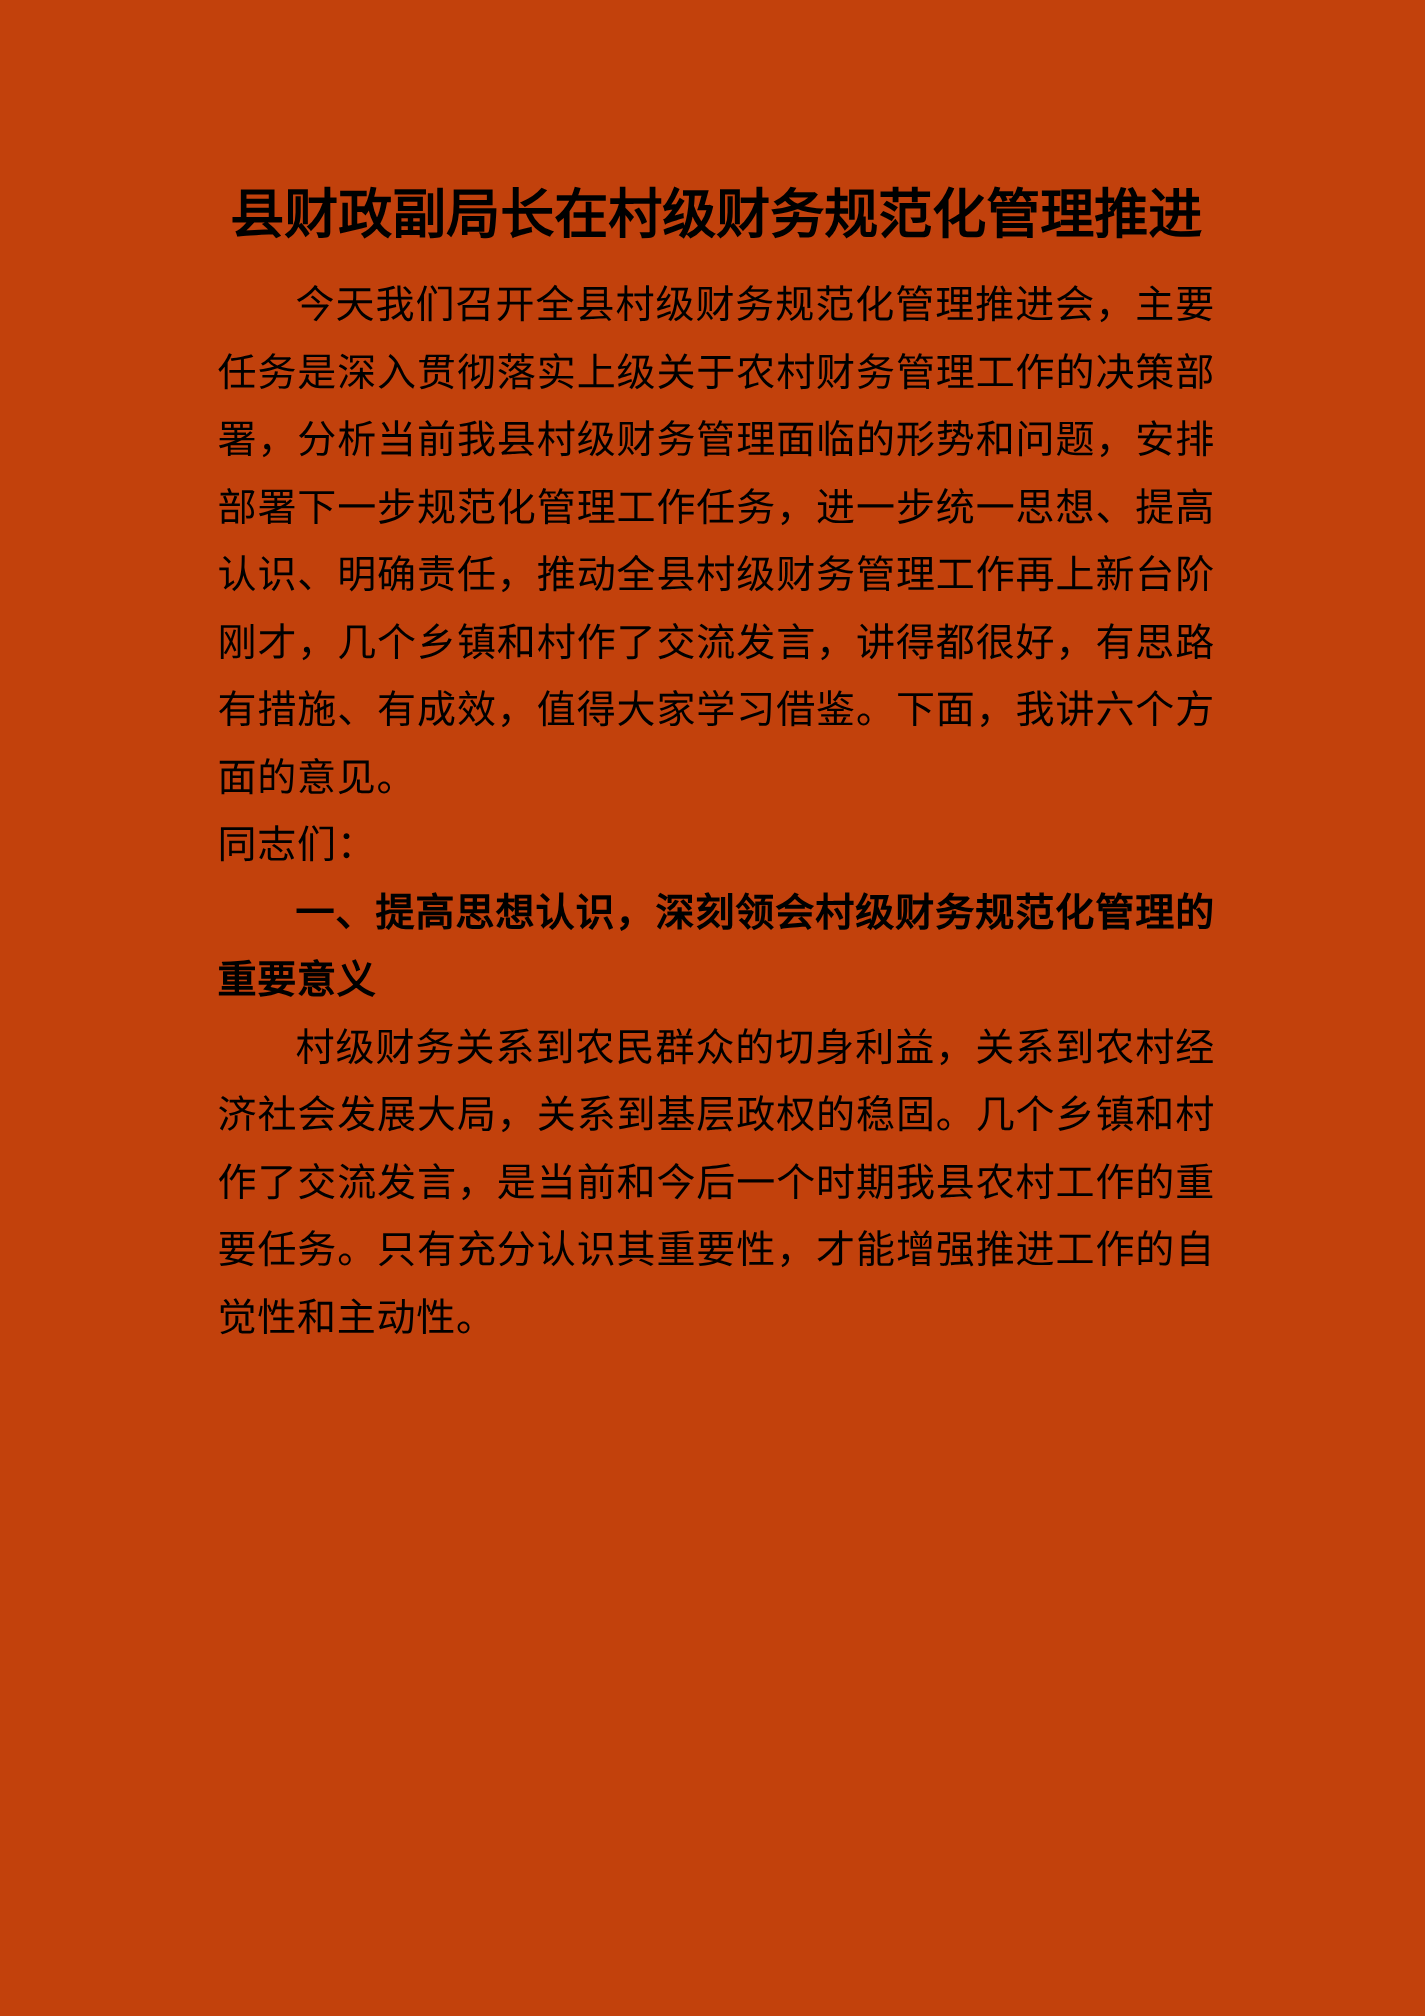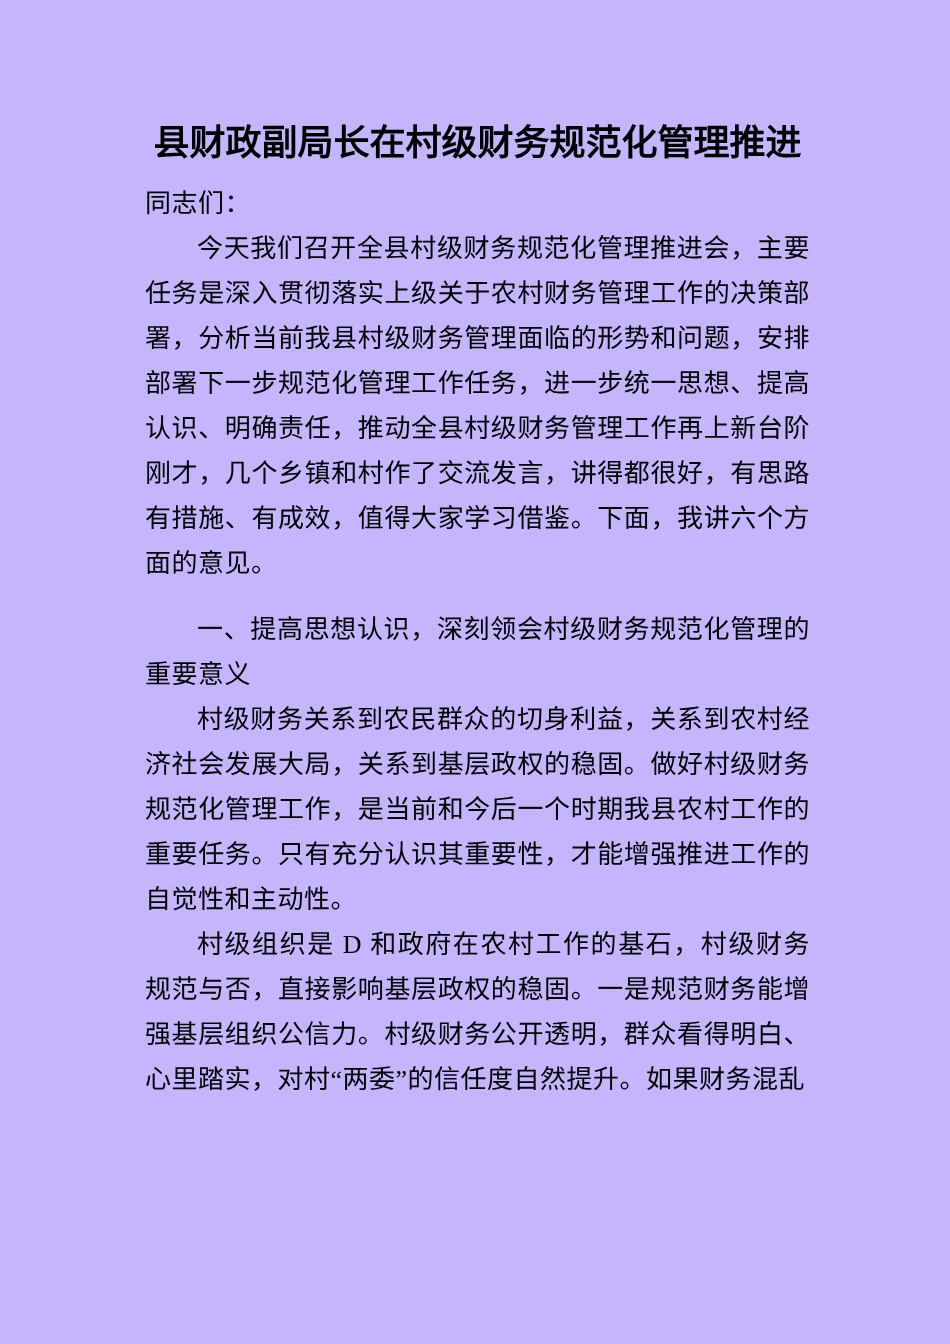--- a/index.html
+++ b/index.html
@@ -6,21 +6,21 @@
   html, body {
     width: 950px;
     background: #ffffff;
     font-family: "Liberation Serif", "DejaVu Serif", serif;
   }
   body { height: 1344px; overflow: hidden; }
   .page {
     width: 950px;
     height: 1344px;
     padding: 105px 140px 97px 145px;
-    background: #c4b5fd;
+    background: #c2410c;
     color: #000000;
   }
   .doc-title {
     font-size: 36px;
     line-height: 76px;
     font-weight: bold;
     text-align: center;
     font-family: "Liberation Serif", "DejaVu Serif", serif;
   }
   .title-line { display: block; }
@@ -28,41 +28,39 @@
     font-size: 26px;
     line-height: 45px;
     letter-spacing: 0.5px;
     text-align: justify;
     text-justify: inter-ideograph;
     font-weight: normal;
   }
   .indent { text-indent: 2em; }
   .section-heading {
     font-family: "Liberation Sans", "DejaVu Sans", sans-serif;
-    font-weight: normal;
-    margin-top: 21px;
+    font-weight: bold;
   }
   .subsection-heading {
     font-family: "Liberation Serif", "DejaVu Serif", serif;
     font-weight: bold;
   }
 </style>
 </head>
 <body style="background: rgb(255, 255, 255);">
 
 <div class="page" style="color: rgb(0, 0, 0);">
 
   <h1 class="doc-title">
     <span class="title-line">县财政副局长在村级财务规范化管理推进</span>
   </h1>
 
+  <p class="doc-text indent">今天我们召开全县村级财务规范化管理推进会，主要任务是深入贯彻落实上级关于农村财务管理工作的决策部署，分析当前我县村级财务管理面临的形势和问题，安排部署下一步规范化管理工作任务，进一步统一思想、提高认识、明确责任，推动全县村级财务管理工作再上新台阶刚才，几个乡镇和村作了交流发言，讲得都很好，有思路有措施、有成效，值得大家学习借鉴。下面，我讲六个方面的意见。</p>
+
   <p class="doc-text">同志们：</p>
-
-  <p class="doc-text indent">今天我们召开全县村级财务规范化管理推进会，主要任务是深入贯彻落实上级关于农村财务管理工作的决策部署，分析当前我县村级财务管理面临的形势和问题，安排部署下一步规范化管理工作任务，进一步统一思想、提高认识、明确责任，推动全县村级财务管理工作再上新台阶刚才，几个乡镇和村作了交流发言，讲得都很好，有思路有措施、有成效，值得大家学习借鉴。下面，我讲六个方面的意见。</p>
 
   <h2 class="doc-text indent section-heading">一、提高思想认识，深刻领会村级财务规范化管理的重要意义</h2>
 
-  <p class="doc-text indent">村级财务关系到农民群众的切身利益，关系到农村经济社会发展大局，关系到基层政权的稳固。做好村级财务规范化管理工作，是当前和今后一个时期我县农村工作的重要任务。只有充分认识其重要性，才能增强推进工作的自觉性和主动性。</p>
+  <p class="doc-text indent">村级财务关系到农民群众的切身利益，关系到农村经济社会发展大局，关系到基层政权的稳固。几个乡镇和村作了交流发言，是当前和今后一个时期我县农村工作的重要任务。只有充分认识其重要性，才能增强推进工作的自觉性和主动性。</p>
 
 
-  <p class="doc-text indent">村级组织是 D 和政府在农村工作的基石，村级财务规范与否，直接影响基层政权的稳固。一是规范财务能增强基层组织公信力。村级财务公开透明，群众看得明白、心里踏实，对村“两委”的信任度自然提升。如果财务混乱</p>
 
 </div>
 
 </body></html>

